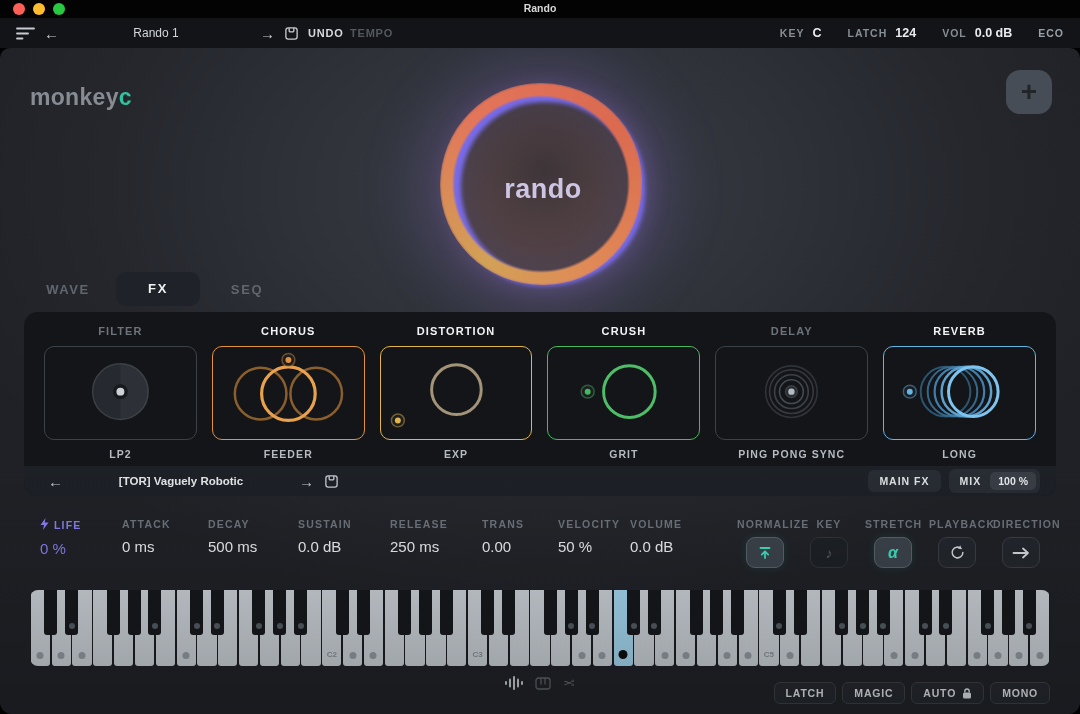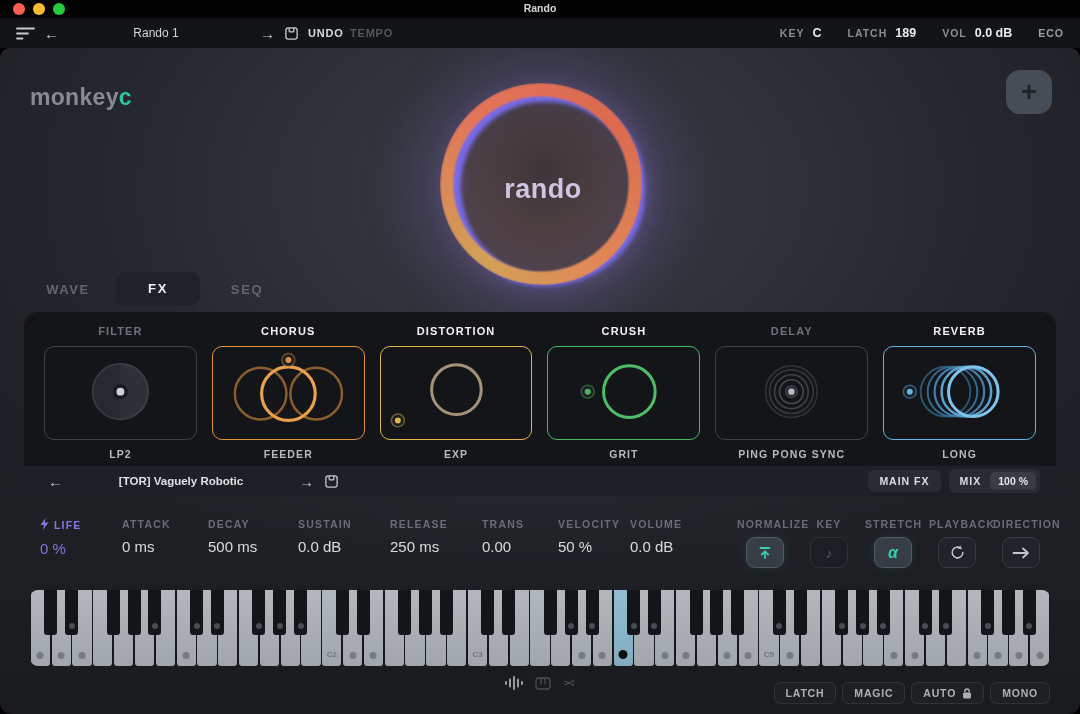--- a/index.html
+++ b/index.html
@@ -152,21 +152,21 @@
     <div class="tb undo" style="left:308px">UNDO</div>
     <div class="tb redo" style="left:350px">TEMPO</div>
 
     <div class="tb-right">
       <div class="kv">
         <span class="k">KEY</span>
         <span class="v">C</span>
       </div>
       <div class="kv">
         <span class="k">LATCH</span>
-        <span class="v">189</span>
+        <span class="v">124</span>
       </div>
       <div class="kv">
         <span class="k">VOL</span>
         <span class="v">0.0 dB</span>
       </div>
       <div class="eco">ECO</div>
     </div>
   </div>
 
   <div class="body">

